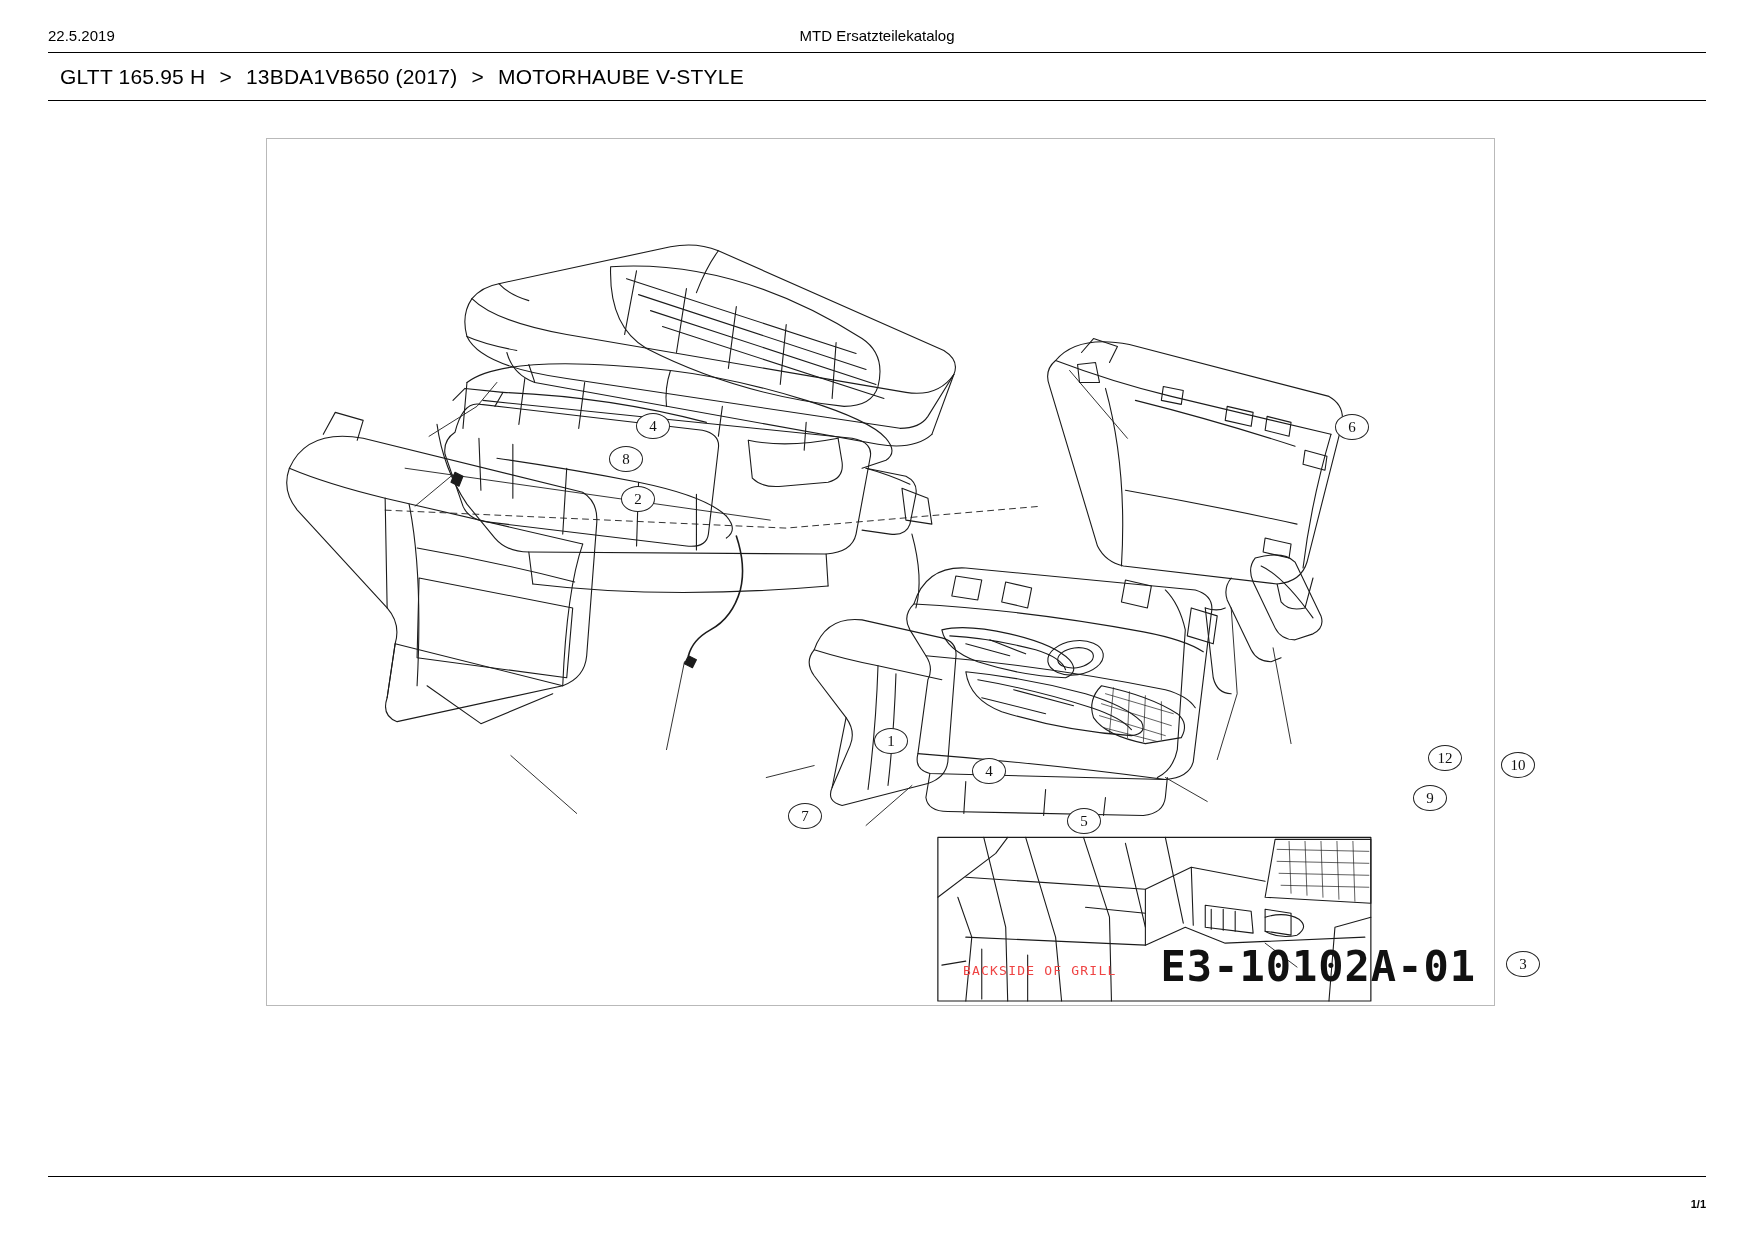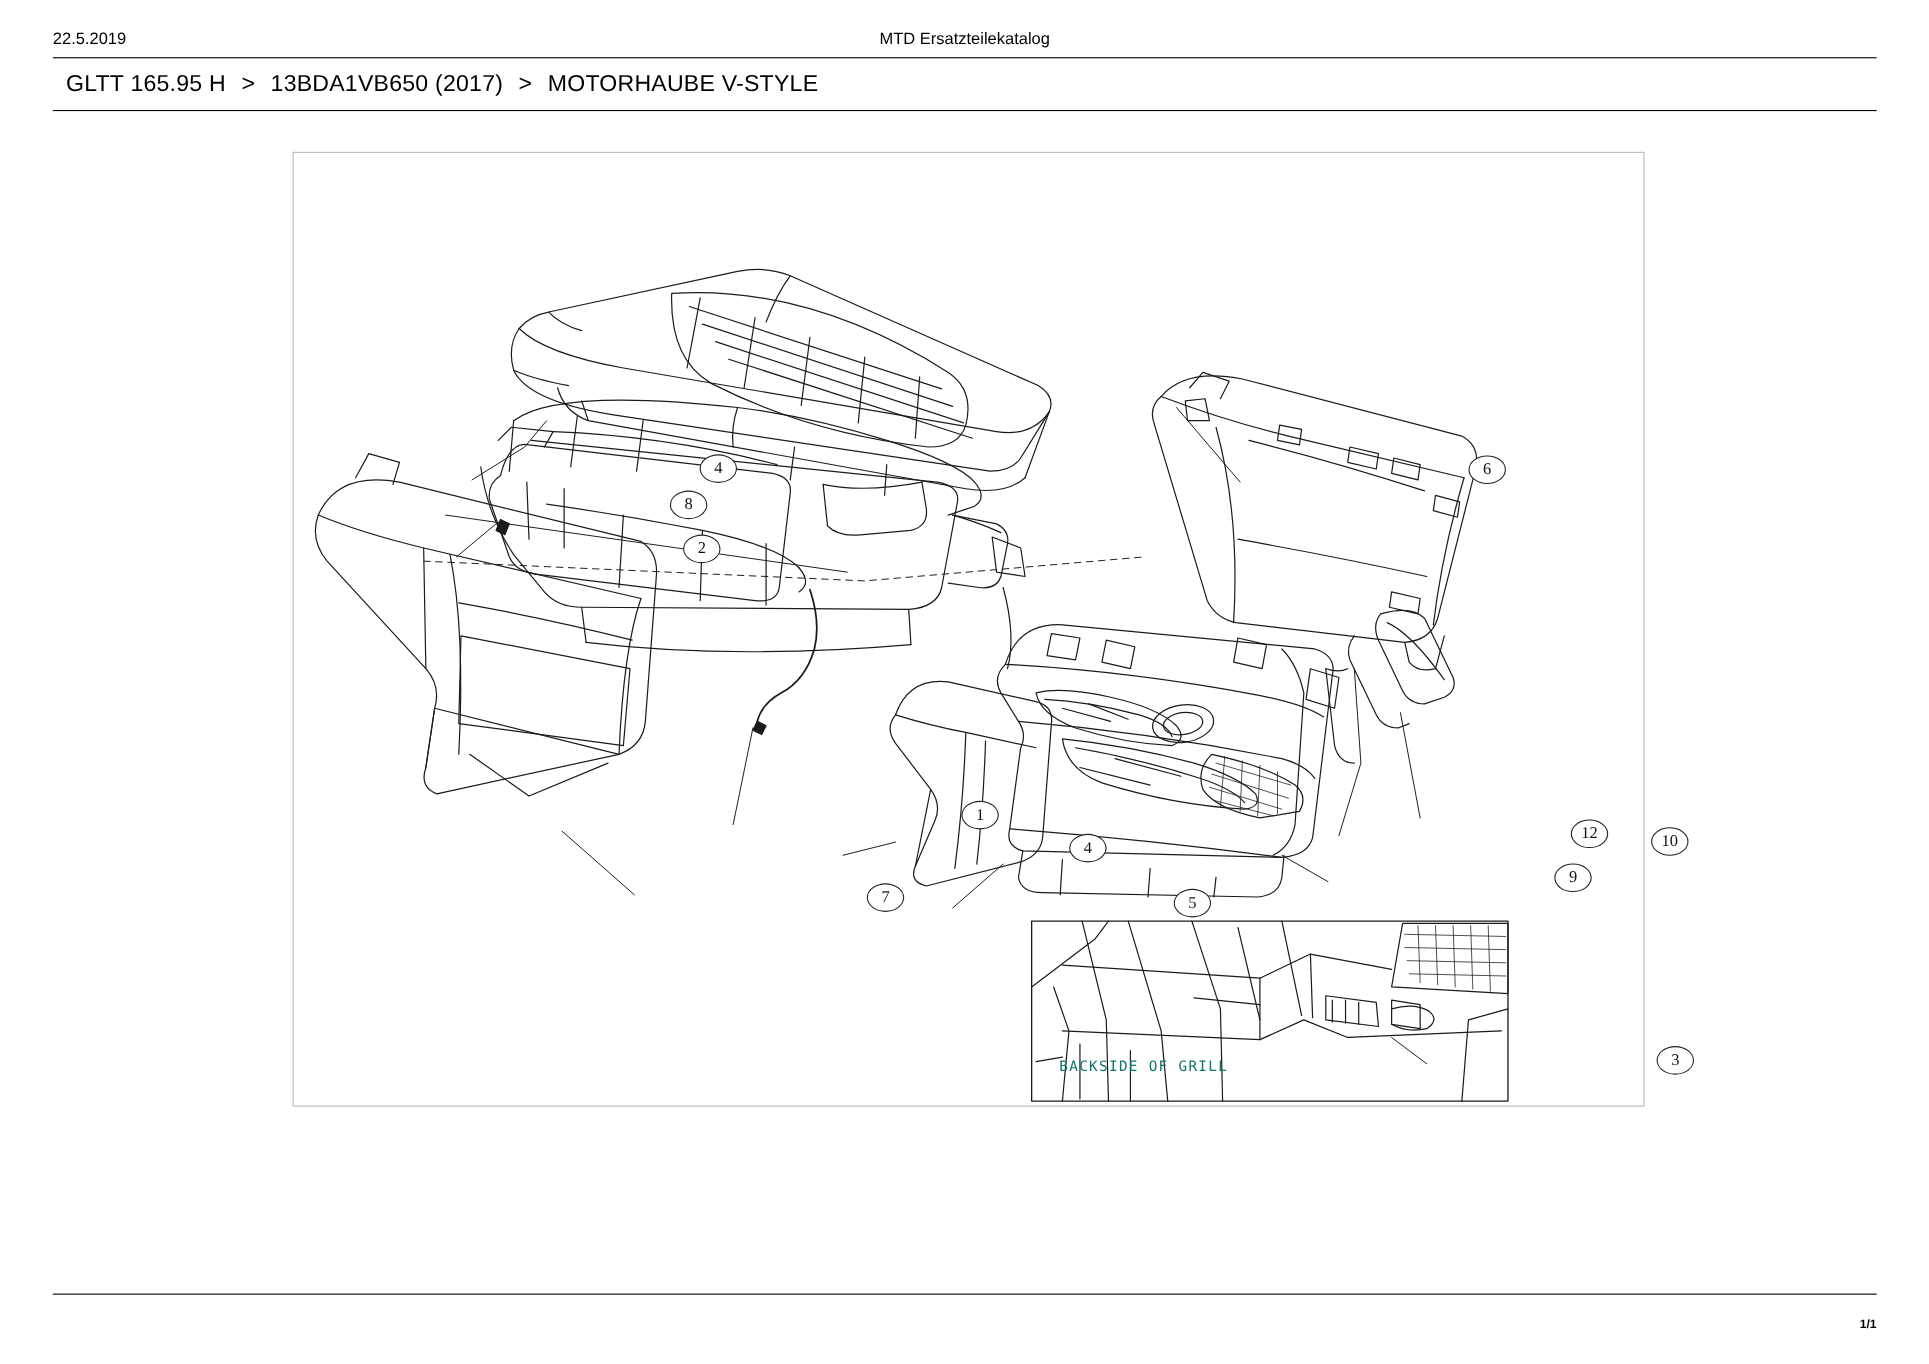--- a/index.html
+++ b/index.html
@@ -108,21 +108,21 @@
     letter-spacing: 1px;
     font-weight: bold;
     color: #111;
     white-space: nowrap;
   }
   .inset-caption {
     position: absolute;
     font-family: "DejaVu Sans Mono", monospace;
     font-size: 13px;
     letter-spacing: 1.2px;
-    color: #0f766e;
+    color: #ef4444;
     white-space: nowrap;
   }
   
   .callout {
     position: absolute;
     width: 34px;
     height: 26px;
     border: 1px solid #222;
     border-radius: 50%;
     font-size: 15px;
@@ -316,20 +316,21 @@
         <g stroke-width="0.7">
           <path d="M1012 712 L1104 714 M1012 724 L1104 726 M1014 736 L1104 738 M1016 748 L1104 750"></path>
           <path d="M1024 704 L1026 756 M1040 704 L1042 758 M1056 704 L1058 760 M1072 704 L1074 762 M1088 704 L1090 764"></path>
         </g>
         <path d="M1106 780 L1070 790 L1064 864"></path>
       </g>
     </svg>
 
     <div class="inset-caption" style="left:696px; top:824px;">BACKSIDE OF GRILL</div>
 
+    <div class="dwg-code">E3-10102A-01</div>
 
     <div class="callout" style="left:369px; top:274px;">4</div>
     <div class="callout" style="left:342px; top:307px;">8</div>
     <div class="callout" style="left:354px; top:347px;">2</div>
     <div class="callout" style="left:1068px; top:275px;">6</div>
     <div class="callout" style="left:607px; top:589px;">1</div>
     <div class="callout" style="left:705px; top:619px;">4</div>
     <div class="callout" style="left:521px; top:664px;">7</div>
     <div class="callout" style="left:800px; top:669px;">5</div>
     <div class="callout" style="left:1146px; top:646px;">9</div>

